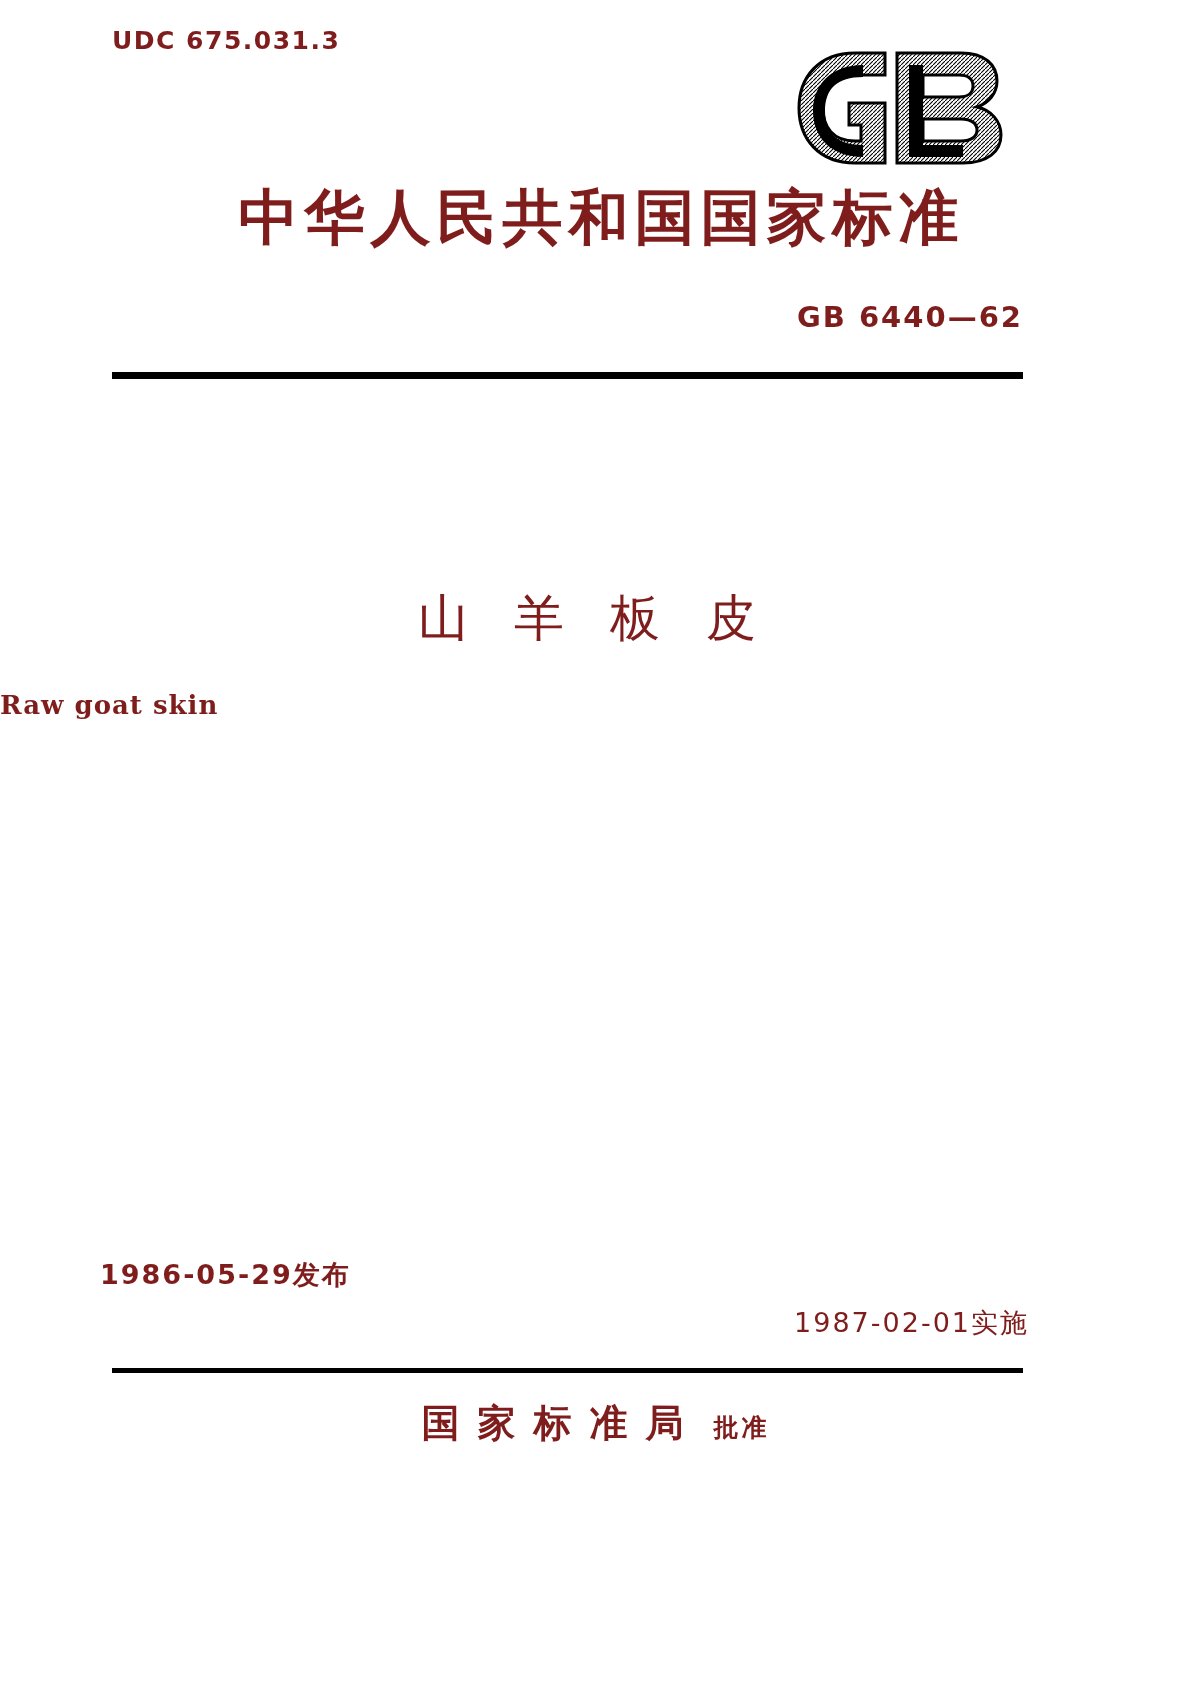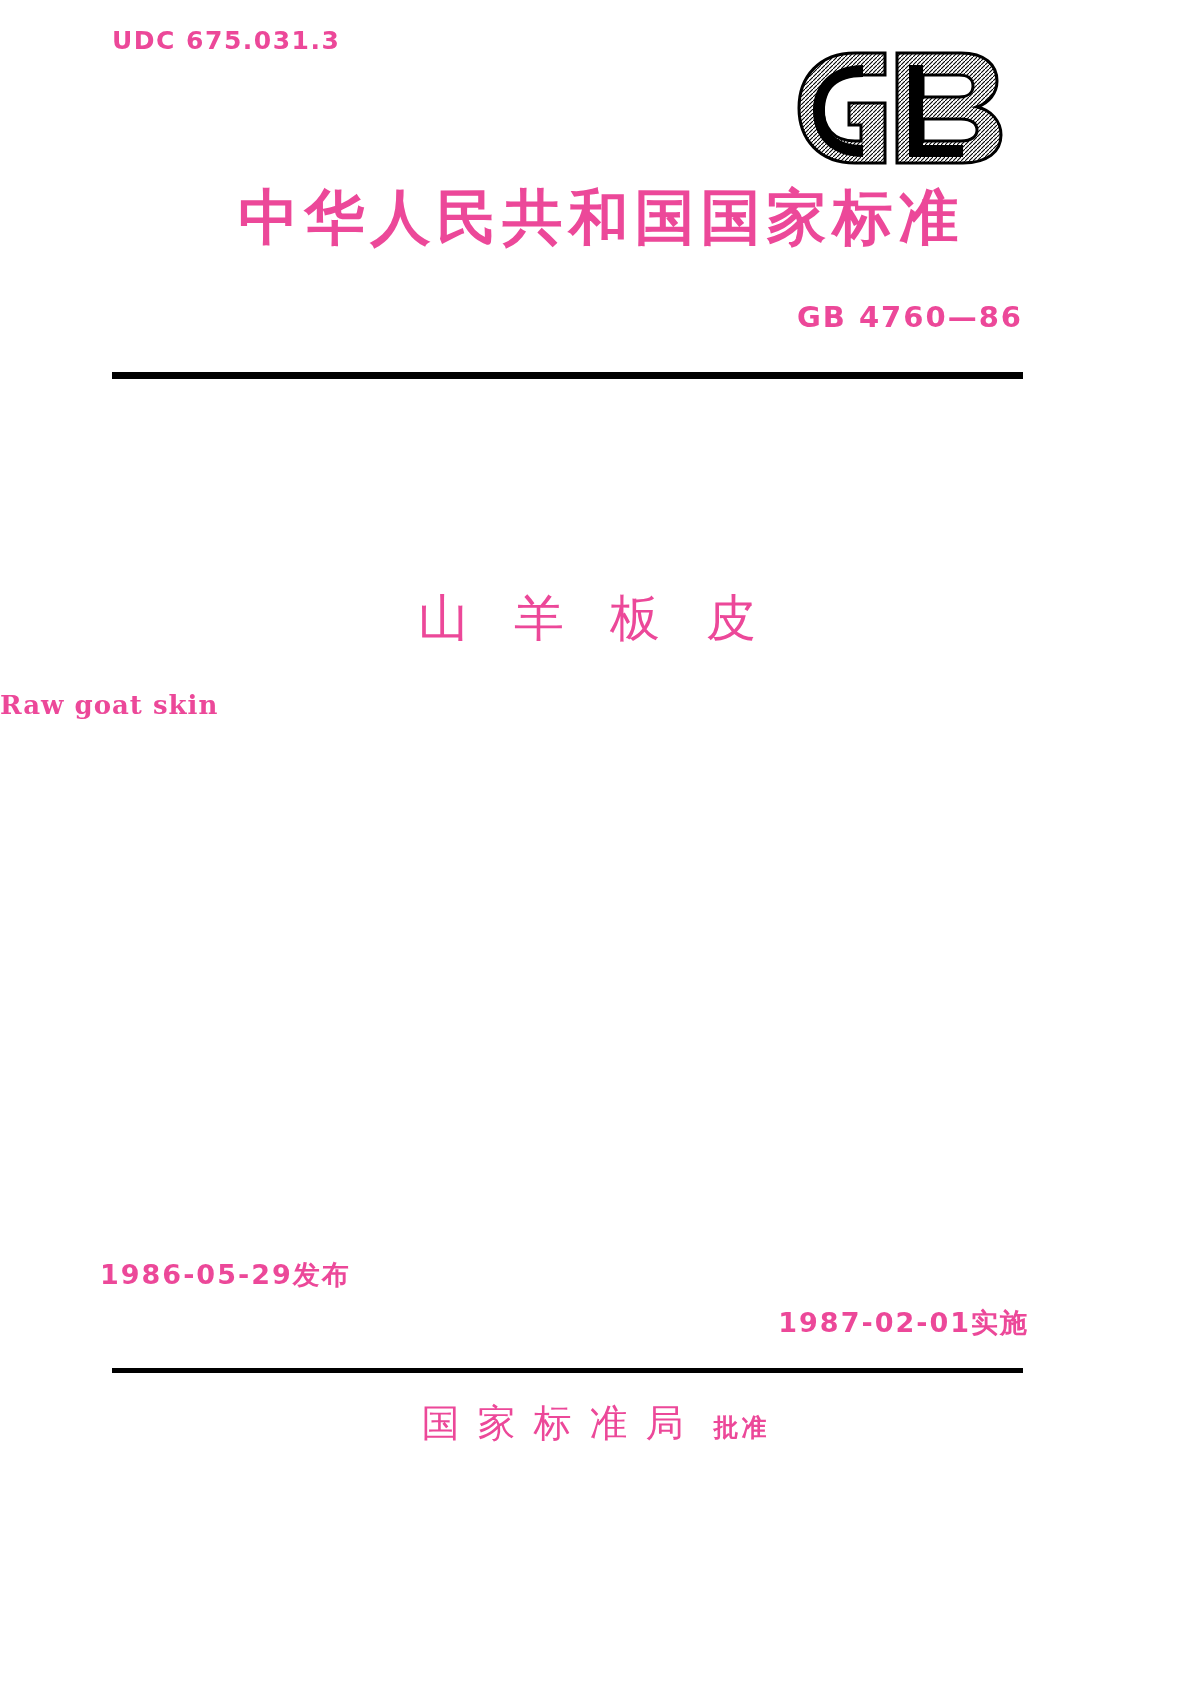--- a/index.html
+++ b/index.html
@@ -6,21 +6,21 @@
     margin: 0;
     padding: 0;
     background: #ffffff;
   }
   .page {
     position: relative;
     width: 1191px;
     height: 1583px;
     background: #ffffff;
     font-family: "Liberation Sans", sans-serif;
-    color: #ec4899;
+    color: #7f1d1d;
     overflow: hidden;
   }
 
   
   .udc {
     position: absolute;
     left: 112px;
     top: 26px;
     font-family: "DejaVu Sans", sans-serif;
     font-size: 25px;
@@ -107,21 +107,21 @@
     font-size: 27px;
     font-weight: bold;
     letter-spacing: 2px;
   }
   .date-impl {
     position: absolute;
     right: 162px;
     top: 1305px;
     font-family: "DejaVu Sans", sans-serif;
     font-size: 27px;
-    font-weight: bold;
+    font-weight: normal;
     letter-spacing: 2px;
   }
 
   
   .rule-bottom {
     position: absolute;
     left: 112px;
     right: 168px;
     top: 1368px;
     height: 5px;
@@ -132,21 +132,21 @@
   .publisher {
     position: absolute;
     left: 0;
     right: 0;
     top: 1398px;
     text-align: center;
     font-family: "DejaVu Sans", sans-serif;
   }
   .publisher .org {
     font-size: 38px;
-    font-weight: normal;
+    font-weight: bold;
     letter-spacing: 18px;
   }
   .publisher .approve {
     font-size: 25px;
     font-weight: bold;
     letter-spacing: 3px;
     margin-left: 12px;
   }
 </style>
 </head>
@@ -201,21 +201,21 @@
                  C 180 35, 176 30, 166 30 Z
                  M 130 74 L 130 96 L 168 96 C 179 96, 184 91, 184 85
                  C 184 79, 179 74, 168 74 Z" fill="url(#hatch)" stroke="#000000" stroke-width="3" fill-rule="evenodd"></path>
         <path d="M116 20 L 116 112 L 170 112 L 170 100 L 130 100 L 130 20 Z" fill="#000000"></path>
       </g>
     </svg>
   </div>
 
   <div class="std-title">中华人民共和国国家标准</div>
 
-  <div class="std-number">GB 4760—86</div>
+  <div class="std-number">GB 6440—62</div>
 
   <div class="rule-top"></div>
 
   <div class="doc-title">山羊板皮</div>
 
   <div class="doc-title-en">Raw goat skin</div>
 
   <div class="date-issue">1986-05-29发布</div>
 
   <div class="date-impl">1987-02-01实施</div>

